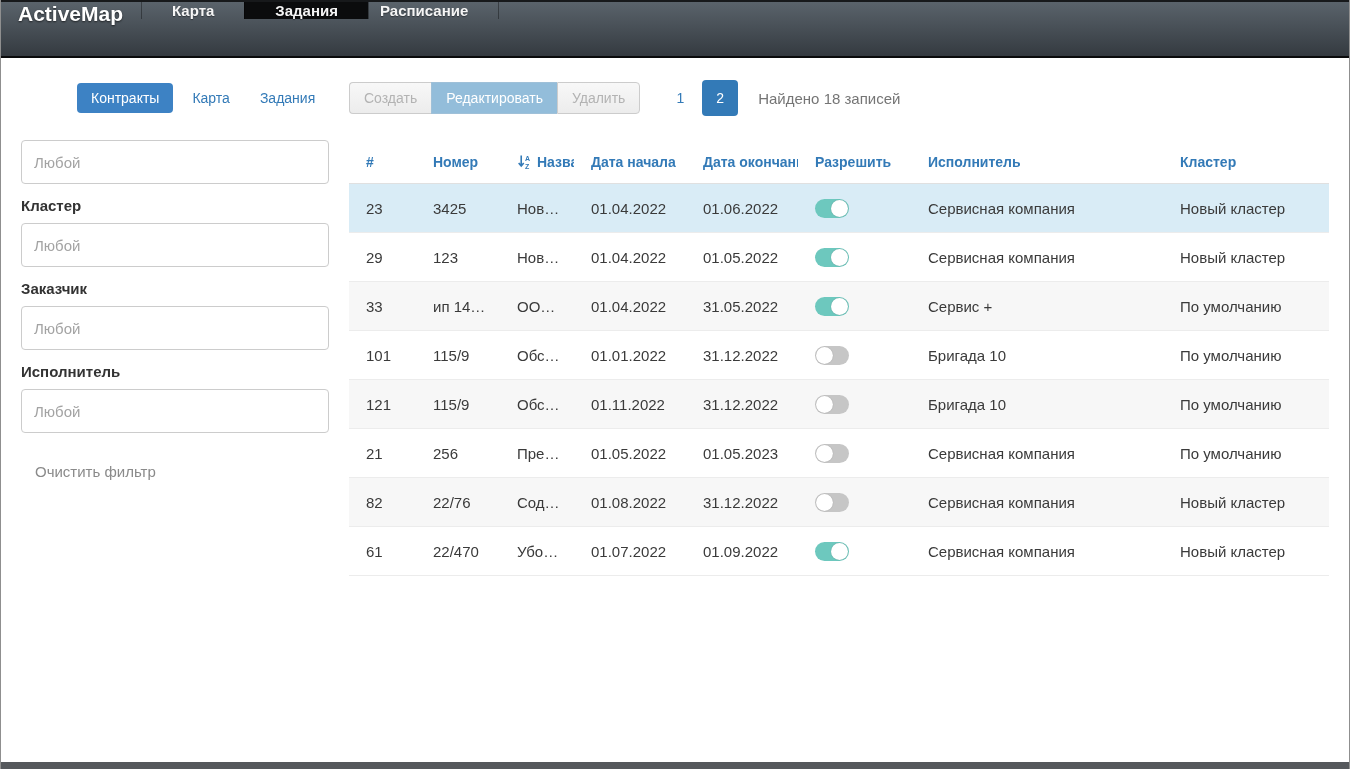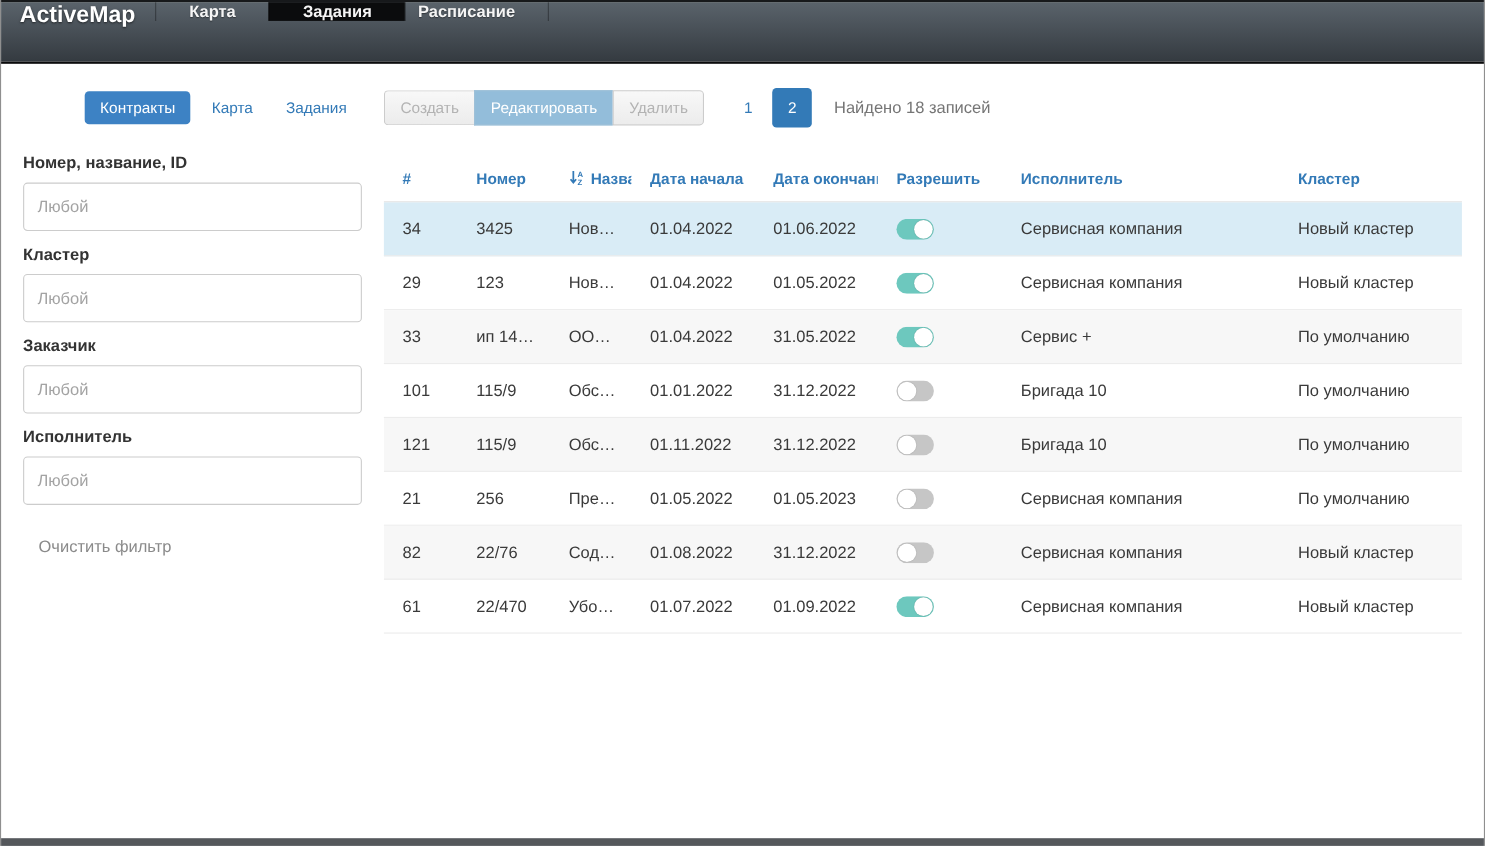--- a/index.html
+++ b/index.html
@@ -162,21 +162,20 @@
 
       <div class="found">Найдено 18 записей</div>
     </div>
 
     <div class="bodyrow">
 
       <aside class="sidebar">
         <div>
 
         <div class="field">
-              <label>Номер, название, ID</label>
               <input type="text" placeholder="Любой" style="">
             </div>
             <div class="field">
               <label>Кластер</label>
               <input type="text" placeholder="Любой" style="">
             </div>
             <div class="field">
               <label>Заказчик</label>
               <input type="text" placeholder="Любой" style="">
             </div>
@@ -205,21 +204,21 @@
           <div class="th c-start">Дата начала</div>
           <div class="th c-end">Дата окончания</div>
           <div class="th c-allow">Разрешить</div>
           <div class="th c-exec">Исполнитель</div>
           <div class="th c-clu">Кластер</div>
         </div>
 
         <div class="tbody">
 
         <div class="trow selected">
-              <div class="td c-id">34</div>
+              <div class="td c-id">23</div>
               <div class="td c-num">3425</div>
               <div class="td c-name">Нов…</div>
               <div class="td c-start">01.04.2022</div>
               <div class="td c-end">01.06.2022</div>
               <div class="td c-allow">
                 <span class="toggle on"></span>
               </div>
               <div class="td c-exec">Сервисная компания</div>
               <div class="td c-clu">Новый кластер</div>
             </div>

